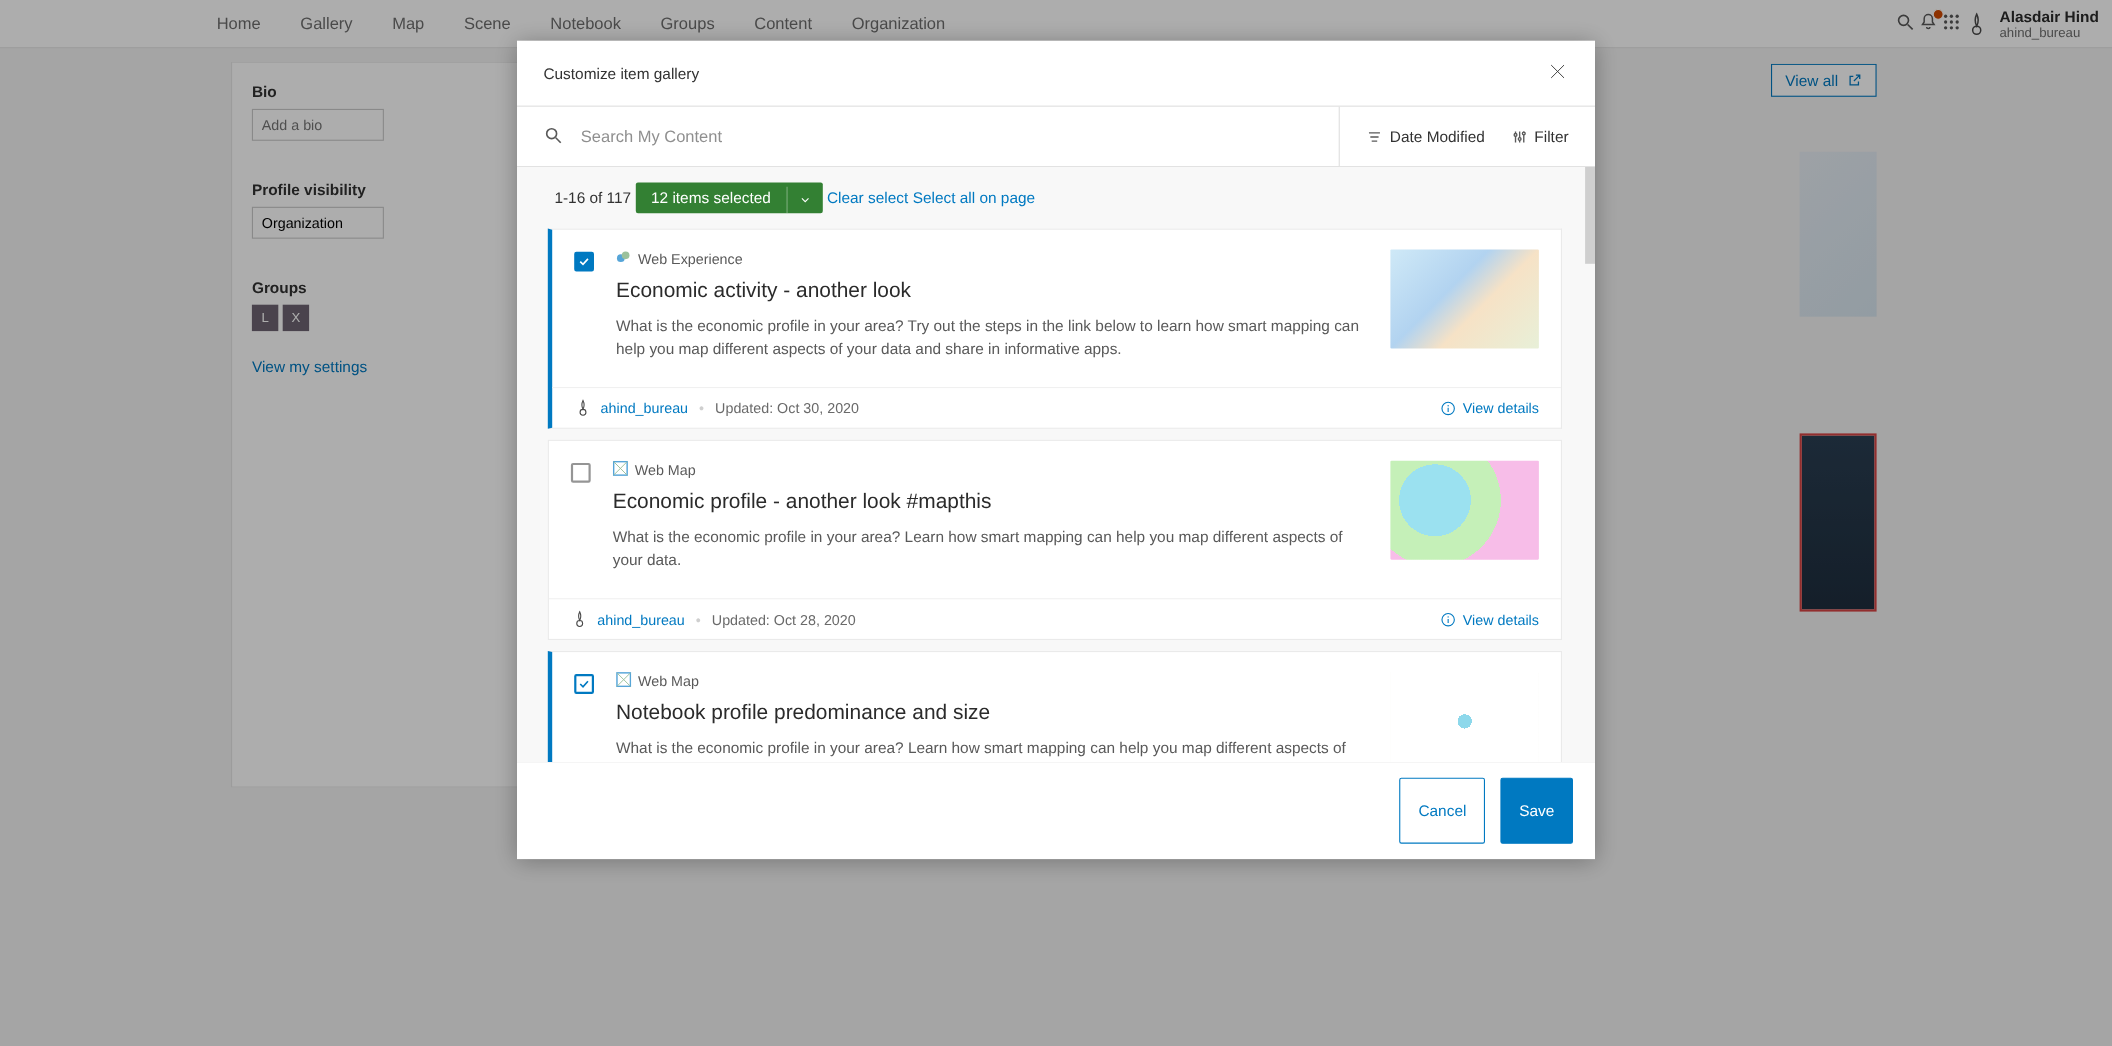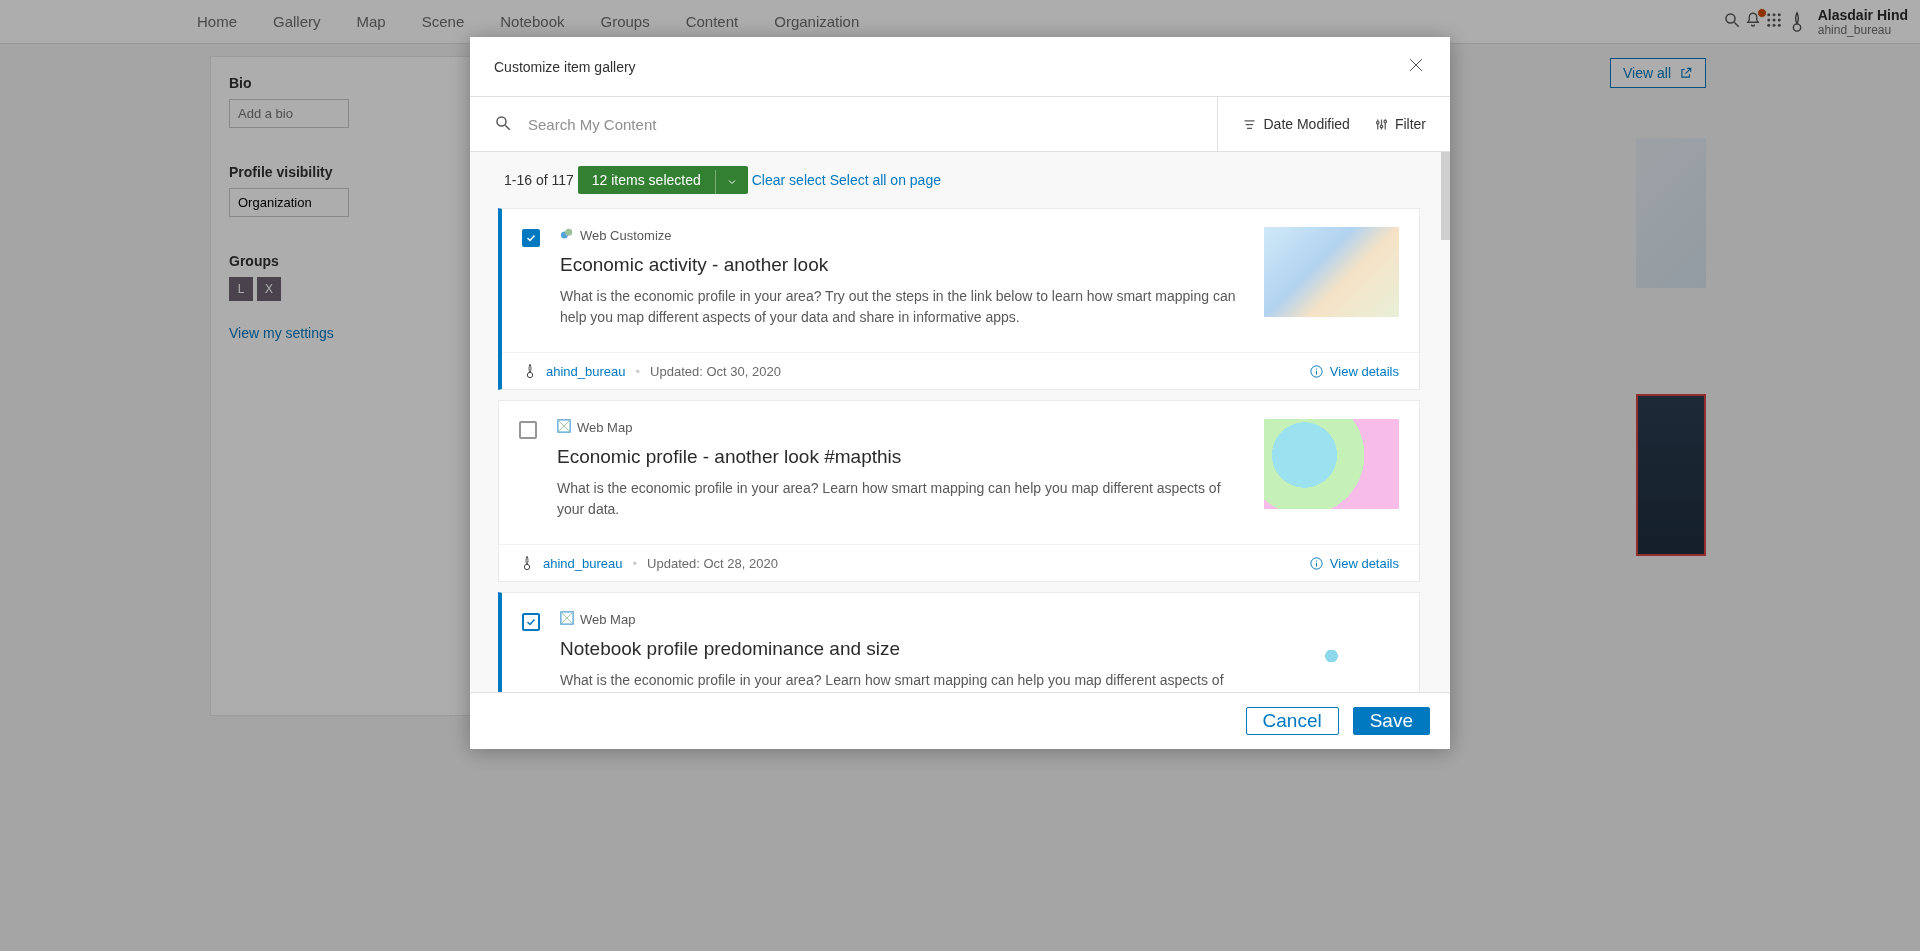--- a/index.html
+++ b/index.html
@@ -66,21 +66,21 @@
   .ctitle{font-size:19px;font-weight:400;color:#2b2b2b;margin:0 0 10px 0;}
   .cdesc{font-size:14px;color:#595959;line-height:1.5;margin:0;}
   .thumb{width:135px;height:90px;flex:0 0 135px;border-radius:1px;}
   .cardfoot{border-top:1px solid #f0f0f0;display:flex;align-items:center;padding:10px 20px;font-size:13px;color:#6a6a6a;}
   .cardfoot .owner{display:flex;align-items:center;gap:8px;}
   .cardfoot .owner a{color:var(--link-blue);text-decoration:none;}
   .cardfoot .dot{margin:0 10px;color:#cfcfcf;}
   .cardfoot .viewd{margin-left:auto;display:flex;align-items:center;gap:6px;color:var(--link-blue);cursor:pointer;}
   .cardfoot .viewd svg{width:15px;height:15px;fill:none;stroke:var(--link-blue);stroke-width:1.6;}
   .footer{display:flex;justify-content:flex-end;gap:14px;padding:14px 20px;border-top:1px solid var(--border);}
-  .btn{padding:2px 16px;font-size:19px;border-radius:2px;cursor:pointer;}
+  .btn{padding:21px 16px;font-size:14px;border-radius:2px;cursor:pointer;}
   .btn.cancel{background:#fff;border:1px solid var(--accent-blue);color:var(--accent-blue);}
   .btn.save{background:var(--accent-blue);border:1px solid var(--accent-blue);color:#fff;}
   
   .bgpanel{position:fixed;left:210px;top:56px;width:1135px;height:660px;background:#fff;border:1px solid #e6e6e6;}
   .bgpanel .sect{padding:18px 18px;font-size:14px;color:#323232;}
   .bgpanel .sect .lbl{font-weight:600;margin-bottom:8px;}
   .bgpanel .sect input, .bgpanel .sect select{border:1px solid var(--border-strong);padding:6px 8px;font-size:13px;width:120px;}
   .bgpanel .groups{display:flex;gap:4px;}
   .bgpanel .gsq{width:24px;height:24px;background:#6d6472;color:#fff;display:flex;align-items:center;justify-content:center;font-size:12px;}
   .bgpanel .link{color:var(--link-blue);margin-top:24px;display:block;}
@@ -233,21 +233,21 @@
         <svg viewBox="0 0 24 24">
                 <polyline points="5 12 10 17 19 7"></polyline>
               </svg>
       </div>
       <div class="cardmain">
         <div class="type">
           <span><svg viewBox="0 0 16 16" width="14" height="14">
                     <circle cx="5" cy="9" r="4" fill="#56a5d8"></circle>
                     <circle cx="10" cy="6" r="4" fill="#9bc19c"></circle>
                   </svg></span>
-          <span>Web Customize</span>
+          <span>Web Experience</span>
         </div>
         <h3 class="ctitle">Economic activity - another look</h3>
         <p class="cdesc">What is the economic profile in your area? Try out the steps in the link below to learn how smart mapping can help you map different aspects of your data and share in informative apps.</p>
       </div>
       <div class="thumb mapthumb1"></div>
     </div>
     <div class="cardfoot">
       <div class="owner">
         <svg class="avatar-svg" width="16" height="16" viewBox="0 0 24 24">
                 <path d="M12 2c2 4 2 8 0 12-2-4-2-8 0-12z"></path>

